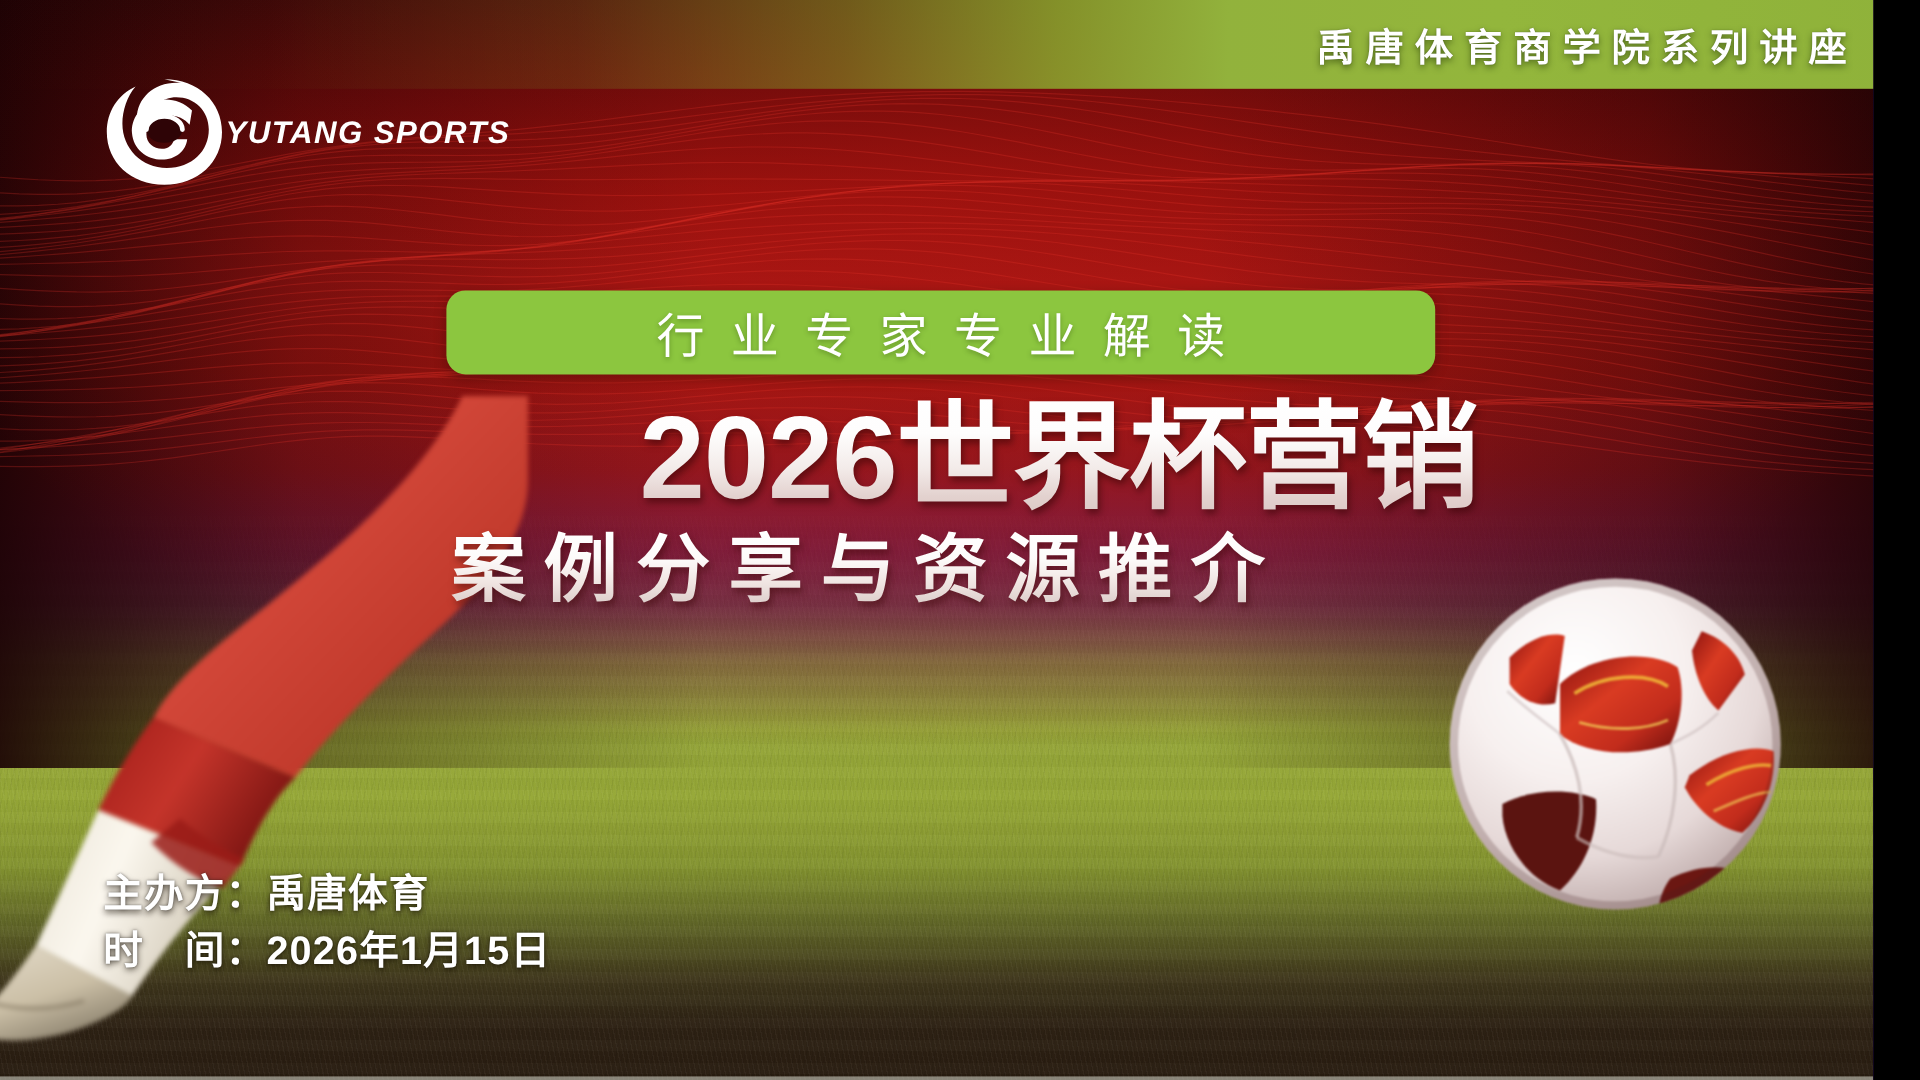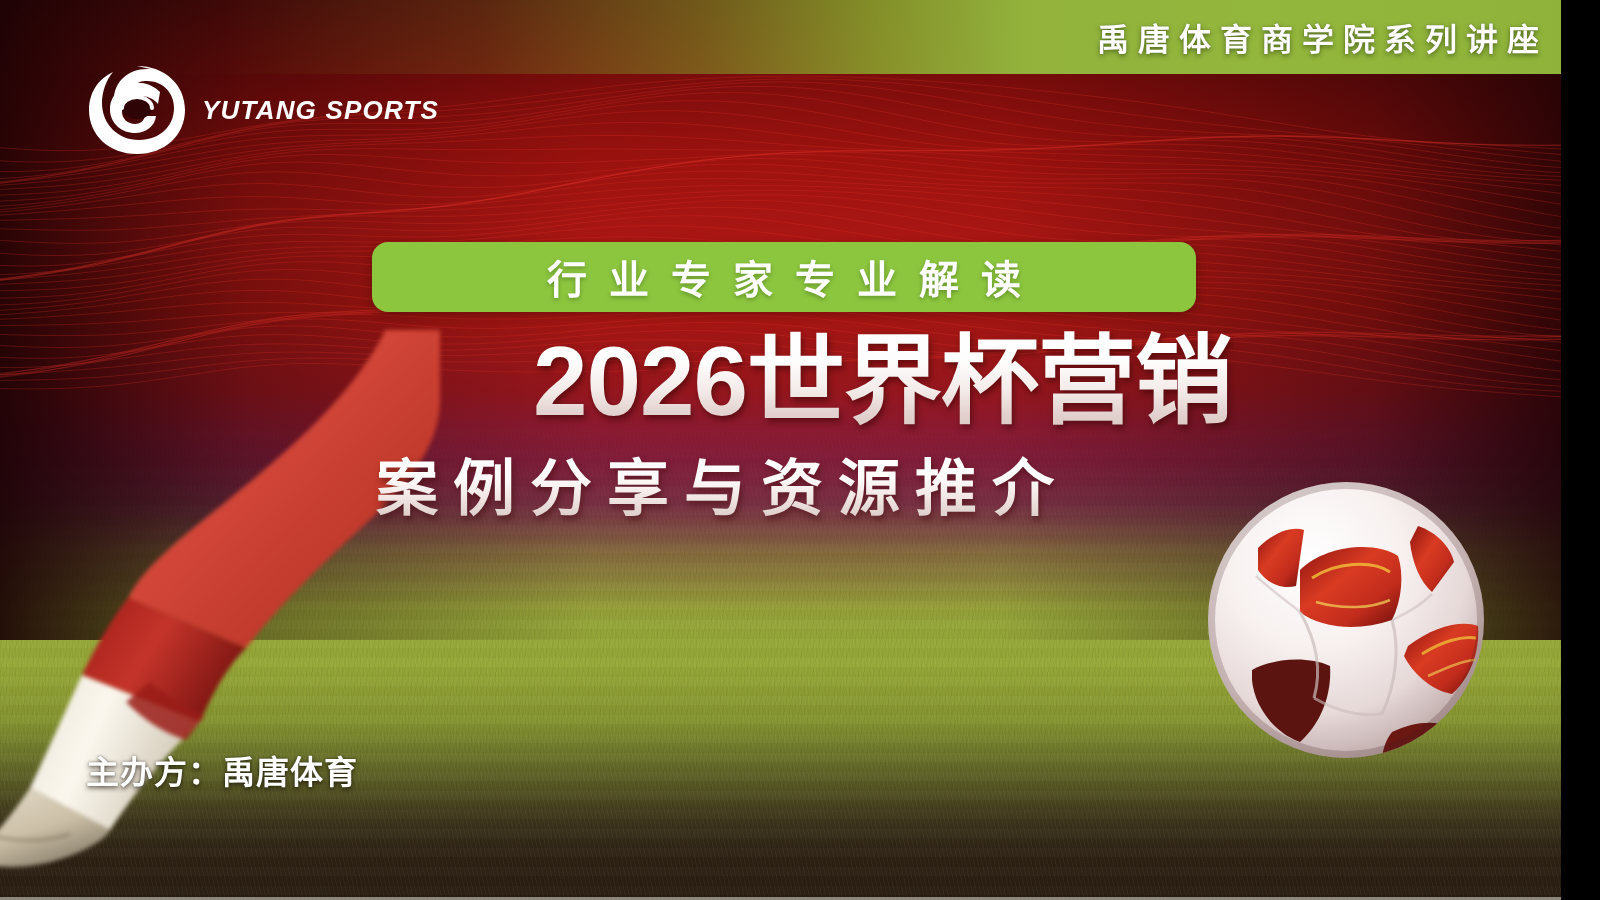--- a/index.html
+++ b/index.html
@@ -102,76 +102,75 @@
     color:#fff;
     font-size:32px;
     font-weight:bold;
     letter-spacing:9px;
     padding-right:52px;
     text-shadow:0 2px 5px rgba(30,50,0,0.55), 0 0 1px rgba(0,0,0,.4);
     white-space:nowrap;
   }
 
   
-  .logo{position:absolute;left:86px;top:62px;display:flex;align-items:center;gap:14px;}
+  .logo{position:absolute;left:86px;top:62px;display:flex;align-items:center;}
   .logo-mark{width:102px;height:96px;flex:0 0 auto;}
   .logo-text{display:flex;flex-direction:column;justify-content:center;}
   .logo-en{
     color:#fff;font-size:26px;font-weight:bold;font-style:italic;
     letter-spacing:1.2px;line-height:1.08;
     font-family:"Liberation Sans","DejaVu Sans",sans-serif;
   }
   .logo-cn{
     color:#fff;font-size:31px;font-weight:bold;letter-spacing:2px;line-height:1.12;margin-top:2px;
   }
 
   
   .ribbon{
     position:absolute;left:372px;top:242px;width:824px;height:70px;
     background:#8cc63f;
     border-radius:16px;
     display:flex;align-items:center;justify-content:center;
     box-shadow:0 3px 10px rgba(40,10,6,.35);
   }
   .ribbon-text{
-    color:#fff;font-size:40px;font-weight:bold;letter-spacing:22px;
+    color:#fff;font-size:40px;font-weight:normal;letter-spacing:22px;
     text-indent:22px;white-space:nowrap;
     text-shadow:0 2px 4px rgba(40,70,10,.4);
   }
 
   
   .headline{
     position:absolute;left:372px;top:330px;width:860px;
   }
   .headline-main{
     font-size:98px;font-weight:bold;line-height:1.06;white-space:nowrap;
     background:linear-gradient(to bottom,#ffffff 0%,#fefdfd 30%,#f3ebe9 58%,#e3d2cf 80%,#d9c5c2 100%);
     -webkit-background-clip:text;background-clip:text;
     -webkit-text-fill-color:transparent;color:transparent;
     filter:drop-shadow(2px 4px 3px rgba(55,3,5,.55));
     letter-spacing:-1px;
     text-align:right;
   }
   .headline-sub{
-    margin-top:21px;
+    margin-top:8px;
     font-size:62px;font-weight:bold;line-height:1.1;white-space:nowrap;
     letter-spacing:15px;text-indent:4px;
     background:linear-gradient(to bottom,#ffffff 0%,#fdfbfa 34%,#f0e5e2 64%,#ded0cd 88%,#d4c4c1 100%);
     -webkit-background-clip:text;background-clip:text;
     -webkit-text-fill-color:transparent;color:transparent;
     filter:drop-shadow(2px 4px 3px rgba(60,6,6,.5));
   }
 
   
   .info{position:absolute;left:86px;top:722px;}
   .info-row{
     color:#ffffff;font-size:33px;font-weight:bold;line-height:1.42;
     letter-spacing:1px;white-space:nowrap;
     text-shadow:0 2px 5px rgba(20,12,2,.7), 0 0 2px rgba(0,0,0,.45);
-    margin-top:28px;
   }
 
   
   .bottom-edge{position:absolute;left:0;right:0;bottom:0;height:3px;background:rgba(220,222,210,.55);}
 </style>
 </head>
 <body>
 
 <div class="poster">
 
@@ -342,16 +341,17 @@
     <div class="ribbon-text">行业专家专业解读</div>
   </div>
 
   <div class="headline">
     <div class="headline-main">2026世界杯营销</div>
     <div class="headline-sub">案例分享与资源推介</div>
   </div>
 
   <div class="info">
     <div class="info-row">主办方：禹唐体育</div>
+    <div class="info-row">时　间：2026年1月15日</div>
   </div>
 
   <div class="bottom-edge"></div>
 </div>
 
 </body></html>

